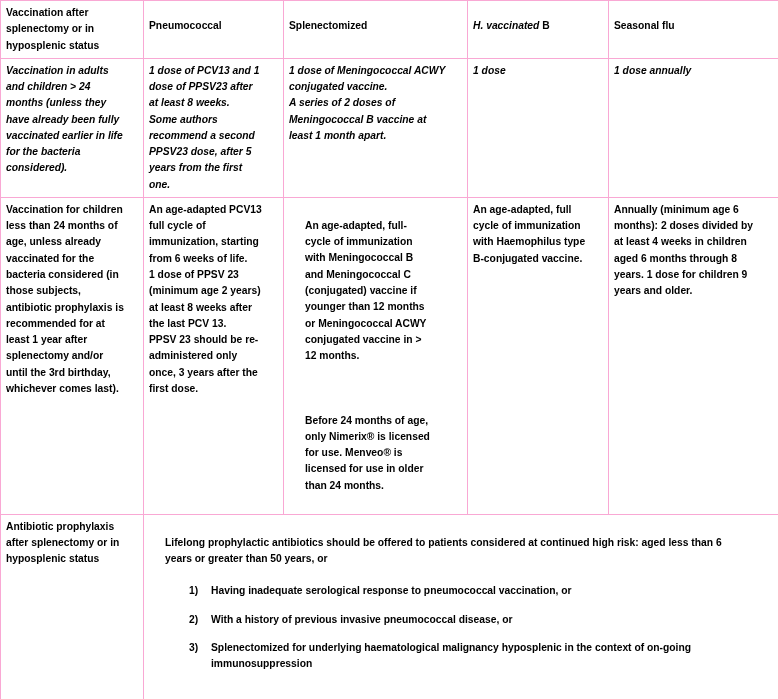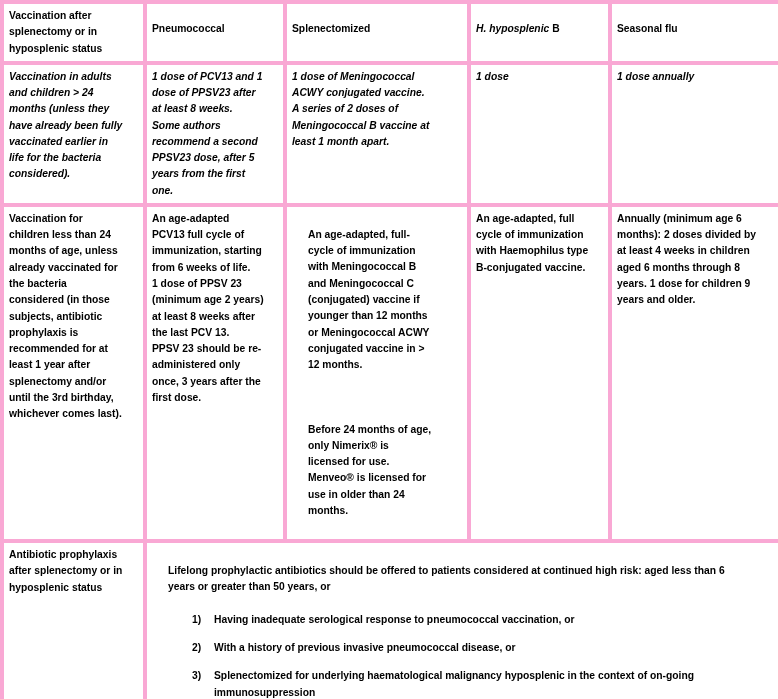--- a/index.html
+++ b/index.html
@@ -24,21 +24,21 @@
 
   table.main {
     width: 778px;
     border-collapse: collapse;
     table-layout: fixed;
     font-size: 10.3px;
     line-height: 1.58;
   }
   table.main > tbody > tr > th,
   table.main > tbody > tr > td {
-    border: 4px solid #f9a8d4;
+    border: 1px solid #f9a8d4;
     vertical-align: top;
     padding: 4px 19px 4px 5px;
     font-weight: bold;
     text-align: left;
   }
 
   
   tr.head th {
     text-align: center;
     vertical-align: top;
@@ -134,21 +134,21 @@
 
       <tr class="head">
         <th class="first">Vaccination after splenectomy or in hyposplenic status</th>
         <th>
           <span class="hdr-center">Pneumococcal</span>
         </th>
         <th>
           <span class="hdr-center">Splenectomized</span>
         </th>
         <th>
-          <span class="hdr-center"><span class="ital">H. hyposplenic</span> <span>B</span></span>
+          <span class="hdr-center"><span class="ital">H. vaccinated</span> <span>B</span></span>
         </th>
         <th>
           <span class="hdr-center">Seasonal flu</span>
         </th>
       </tr>
 
       <tr class="r1">
         <th class="first">Vaccination in adults and children &gt; 24 months (unless they have already been fully vaccinated earlier in life for the bacteria considered).</th>
         <td class="cell" style="white-space:pre-line">1 dose of PCV13 and 1 dose of PPSV23 after at least 8 weeks.
 Some authors recommend a second PPSV23 dose, after 5 years from the first one.</td>

